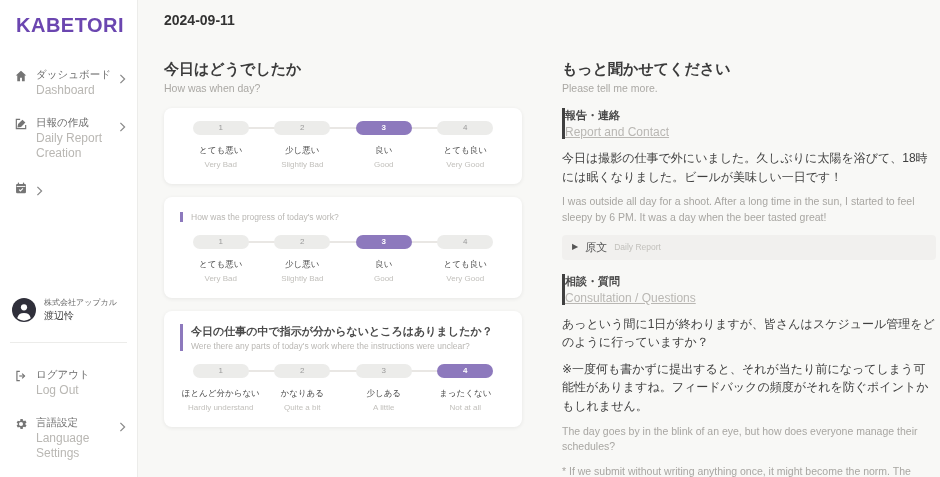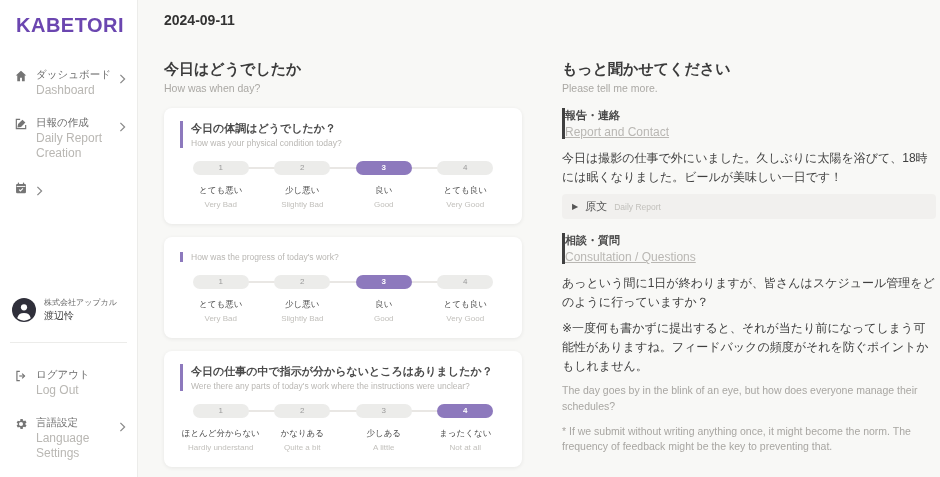--- a/index.html
+++ b/index.html
@@ -180,24 +180,20 @@
 </aside>
 
 <main class="main">
   <div class="date-heading">2024-09-11</div>
   <div class="columns">
     <section class="col-survey">
       <h2 class="block-title">今日はどうでしたか</h2>
       <div class="block-sub">How was when day?</div>
       <div id="questions">
           <div class="card">
-    <div class="q-head">
-      <div class="q-title">今日の体調はどうでしたか？</div>
-      <div class="q-sub">How was your physical condition today?</div>
-    </div>
     <div class="scale">
       <div class="scale-line"></div>
       <div class="options">
                 <div class="option">
     <button class="pill">1</button>
     <span class="opt-label">とても悪い</span>
     <span class="opt-sub">Very Bad</span>
   </div>
                 <div class="option">
     <button class="pill">2</button>
@@ -284,20 +280,21 @@
       <h2 class="block-title">もっと聞かせてください</h2>
       <div class="block-sub">Please tell me more.</div>
       <div id="sections">
           <div class="fb-section">
     <div class="section-head">
       <div class="section-title">報告・連絡</div>
       <div class="section-sub">Report and Contact</div>
     </div>
     <div class="paras">
               <div class="p-jp">今日は撮影の仕事で外にいました。久しぶりに太陽を浴びて、18時には眠くなりました。ビールが美味しい一日です！</div>
+              <div class="p-en">I was outside all day for a shoot. After a long time in the sun, I started to feel sleepy by 6 PM. It was a day when the beer tasted great!</div>
             </div>
     <div class="collapse-bar">
       <span class="tri">▶</span>
       <span class="collapse-label">原文</span>
       <span class="collapse-sub">Daily Report</span>
     </div>
   </div>
           <div class="fb-section">
     <div class="section-head">
       <div class="section-title">相談・質問</div>

